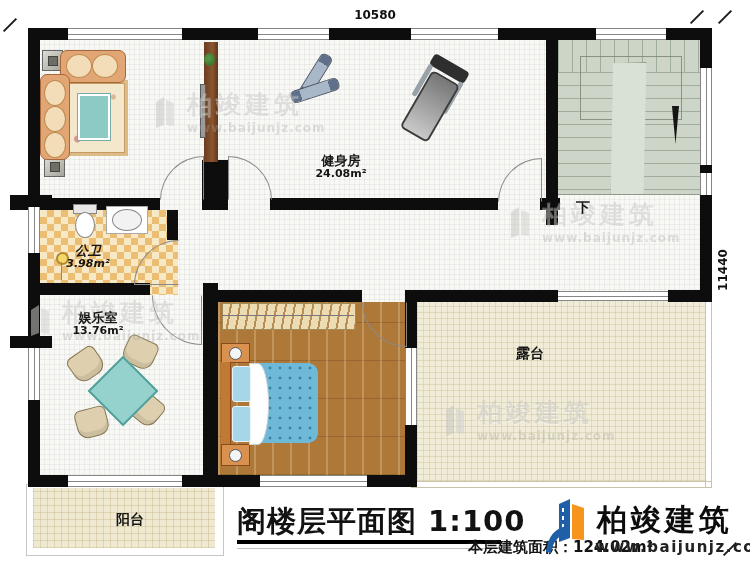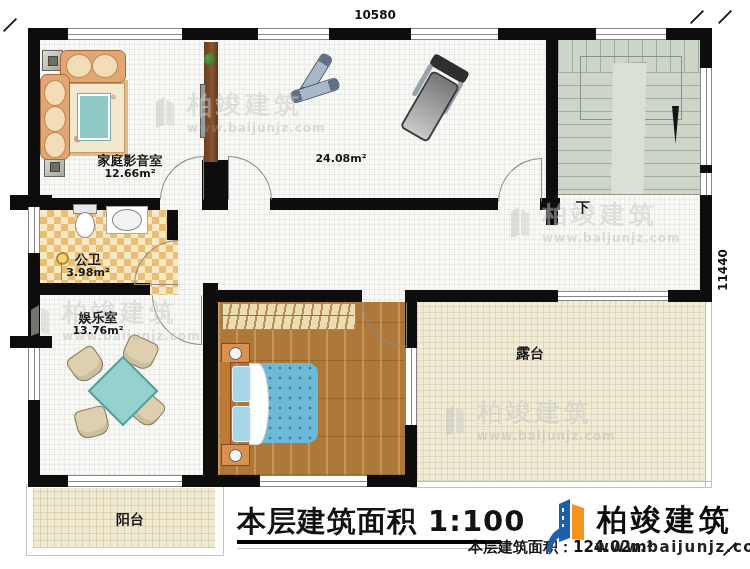--- a/index.html
+++ b/index.html
@@ -230,48 +230,45 @@
     <svg width="30" height="36" viewBox="0 0 30 36">
         <path d="M6 8 L14 3 L14 31 L6 34 Z" fill="#c7c7c4"></path>
         <path d="M16 6 L24 9 L24 32 L16 31 Z" fill="#d2d2cf"></path>
       </svg>
     <div>
         <div class="wm-name">柏竣建筑</div>
         <div class="wm-site">www.baijunjz.com</div>
       </div>
   </div>
 
-  <div class="room-label" style="left:70px;top:153px;width:120px;">
-    <div class="nm">家庭影音室</div>
-      <div class="ar">12.66m²</div>
-  </div>
   <div class="room-label" style="left:281px;top:153px;width:120px;">
+    <div class="nm">健身房</div>
       <div class="ar">24.08m²</div>
   </div>
-  <div class="room-label" style="left:38px;top:252px;width:100px;">
+  <div class="room-label" style="left:38px;top:243px;width:100px;font-style:italic;">
     <div class="nm">公卫</div>
       <div class="ar">3.98m²</div>
   </div>
   <div class="room-label" style="left:38px;top:310px;width:120px;">
     <div class="nm">娱乐室</div>
       <div class="ar">13.76m²</div>
   </div>
   <div class="one-line" style="left:70px;top:511px;width:120px;">阳台</div>
   <div class="one-line" style="left:470px;top:345px;width:120px;">露台</div>
   <div class="one-line" style="left:571px;top:199px;width:24px;">下</div>
 
   <div class="dim" style="left:345px;top:8px;width:60px;">10580</div>
   <div class="dim" style="left:695px;top:263px;width:56px;transform:rotate(-90deg);">11440</div>
   <div class="tick" style="left:1px;top:24px;"></div>
   <div class="tick" style="left:688px;top:16px;"></div>
   <div class="tick" style="left:716px;top:16px;"></div>
   <div class="tick" style="left:721px;top:548px;"></div>
 
   <div class="title-text" style="left:237px;top:502px;">
-    <span>本层建筑面积</span> <span>1:100</span>
+    <span>阁楼层平面图</span> <span>1:100</span>
   </div>
   <div class="abs" style="left:237px;top:540px;width:264px;height:4px;background:#000;"></div>
   <div class="abs" style="left:237px;top:548px;width:264px;height:1px;background:#c2c2c2;"></div>
   <div class="area-note" style="left:468px;top:538px;">
     <span>本层建筑面积：</span><span>124.02m²</span>
   </div>
 
   <svg class="abs" style="left:541px;top:496px;" width="50" height="60" viewBox="0 0 50 60">
     <path d="M18 8 L29 3 L29 42 L18 46 Z" fill="#1f5fa8"></path>
     <path d="M31 8 L43 12 L43 44 L31 43 Z" fill="#f7941d"></path>

